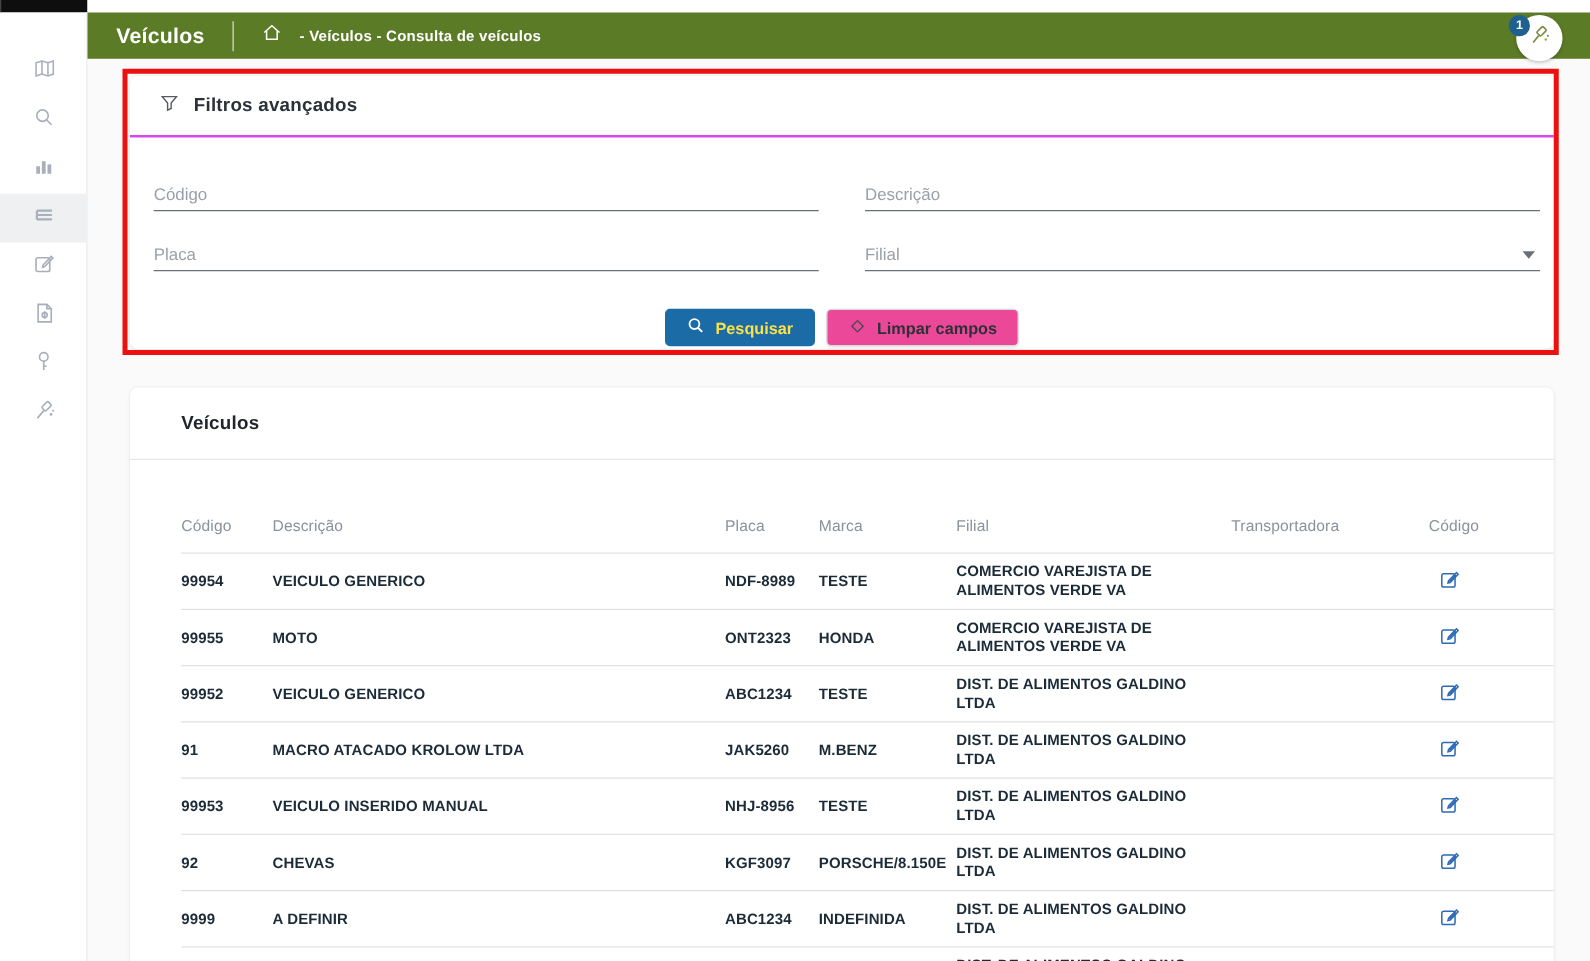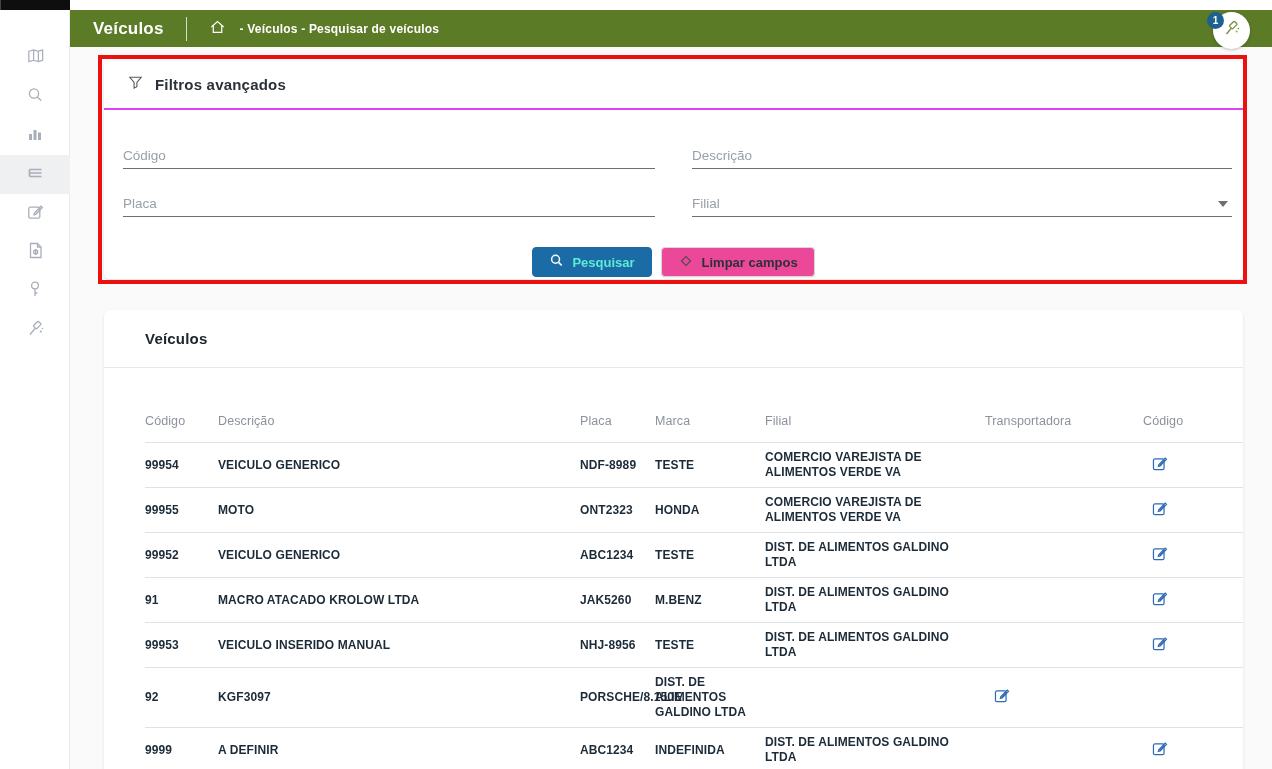--- a/index.html
+++ b/index.html
@@ -44,21 +44,21 @@
   .filter-title { font-size:15px; font-weight:bold; color:#2b3138; margin-left:11px; letter-spacing:.2px; }
   .fields { display:grid; grid-template-columns:532px 540px; column-gap:37px; row-gap:21px; margin:32px 11px 0 19px; }
   .field { position:relative; }
   .field input { width:100%; height:27px; border:none; border-bottom:1px solid #6a7077; background:transparent; outline:none;
                  font-family:"Liberation Sans", sans-serif; font-size:13.5px; color:#2b3138; }
   .field input::placeholder { color:#9aa0a8; opacity:1; }
   .caret { position:absolute; right:4px; bottom:10px; width:0; height:0; border-left:5px solid transparent; border-right:5px solid transparent; border-top:6px solid #6b7077; pointer-events:none; }
   .btn-row { display:flex; justify-content:center; gap:9px; margin-top:30px; }
   .btn { height:30px; border-radius:4px; font-family:"Liberation Sans", sans-serif; font-size:13px; font-weight:bold;
          display:flex; align-items:center; gap:8px; padding:0 16px; cursor:pointer; }
-  .btn-primary { background:#1b6ca6; border:1px solid #1b6ca6; color:#5eead4; }
+  .btn-primary { background:#1b6ca6; border:1px solid #1b6ca6; color:#fde047; }
   .btn-primary svg { stroke:#fff; fill:none; stroke-width:1.6; }
   .btn-secondary { background:#ec4899; border:1px solid #d8d8d8; color:#2b3138; box-shadow:0 1px 2px rgba(0,0,0,.08); }
   .btn-secondary svg { stroke:#444a50; fill:none; stroke-width:1.2; }
 
   
   .table-title-row { height:58px; border-bottom:1px solid #e6e8ea; display:flex; align-items:center; padding-left:41px; }
   .table-title { font-size:15px; font-weight:bold; color:#20262c; letter-spacing:.2px; }
   .grid { padding:0 0 0 41px; }
   .grow { display:grid; grid-template-columns:73px 362px 75px 110px 220px 158px 1fr; align-items:center; border-bottom:1px solid #dfe2e5; min-height:43px; }
   .grow.ghead { min-height:75px; align-items:end; border-bottom:1px solid #dfe2e5; }
@@ -131,21 +131,21 @@
     </div>
   </nav>
 
   <header class="topbar">
     <span class="topbar-title">Veículos</span>
     <span class="topbar-sep"></span>
     <span class="home-icon"><svg width="17" height="16" viewBox="0 0 18 17">
           <path d="M2.5 8.5 L9 2.8 L15.5 8.5"></path>
           <path d="M4.5 7.2 V14.2 H13.5 V7.2"></path>
         </svg></span>
-    <span class="breadcrumb">- Veículos - Pesquisar de veículos</span>
+    <span class="breadcrumb">- Veículos - Consulta de veículos</span>
     <span class="badge">1</span>
     <button class="wand-btn">
       <span><svg width="19" height="19" viewBox="0 0 19 19">
             <rect x="9" y="2.5" width="4.5" height="7" rx="1" transform="rotate(45 11.2 6)"></rect>
             <path d="M9 9.5 L4.5 15"></path>
             <circle cx="14.6" cy="12.6" r="1" fill="#b9a52a" stroke="none"></circle>
             <circle cx="16.3" cy="9.6" r="0.8" fill="#3f8e8a" stroke="none"></circle>
           </svg></span>
     </button>
   </header>
@@ -274,20 +274,21 @@
             <span class="gcell actions"><button class="edit-btn">
                 <span><svg width="17" height="17" viewBox="0 0 18 18">
                     <rect x="2.6" y="4.2" width="11.2" height="11.2" rx="1.5"></rect>
                     <path d="M8.3 10.2 L15 3.2 L16.4 4.6 L9.7 11.6 L7.8 12 Z"></path>
                     <path d="M9 10.9 L14.3 5.4"></path>
                   </svg></span>
               </button></span>
           </div>
           <div class="grow">
             <span class="gcell">92</span>
+            <span class="gcell">CHEVAS</span>
             <span class="gcell">KGF3097</span>
             <span class="gcell">PORSCHE/8.150E</span>
             <span class="gcell">DIST. DE ALIMENTOS GALDINO LTDA</span>
             <span class="gcell"></span>
             <span class="gcell actions"><button class="edit-btn">
                 <span><svg width="17" height="17" viewBox="0 0 18 18">
                     <rect x="2.6" y="4.2" width="11.2" height="11.2" rx="1.5"></rect>
                     <path d="M8.3 10.2 L15 3.2 L16.4 4.6 L9.7 11.6 L7.8 12 Z"></path>
                     <path d="M9 10.9 L14.3 5.4"></path>
                   </svg></span>

